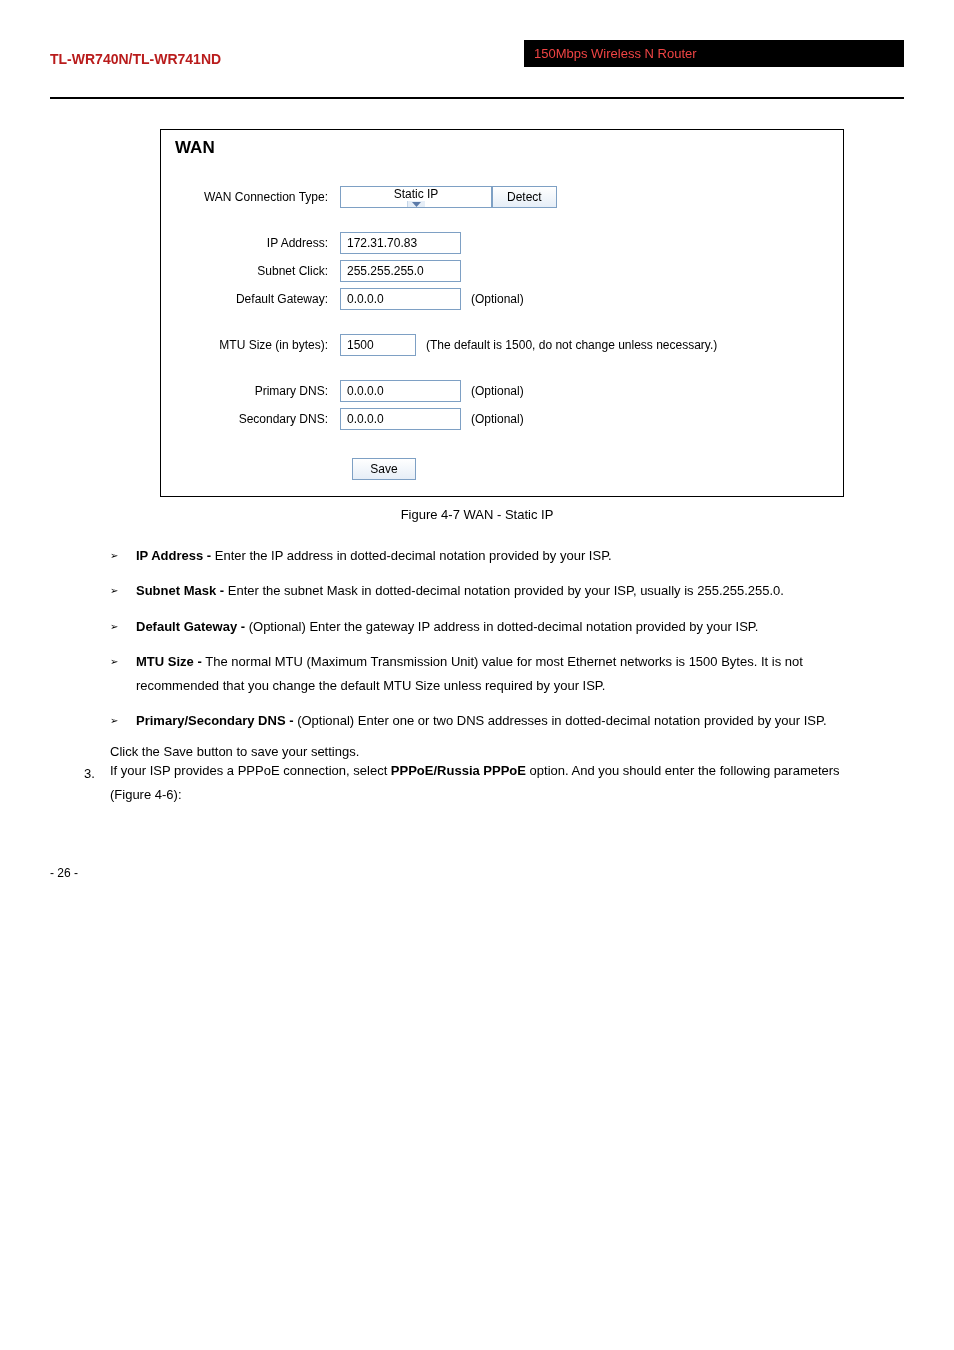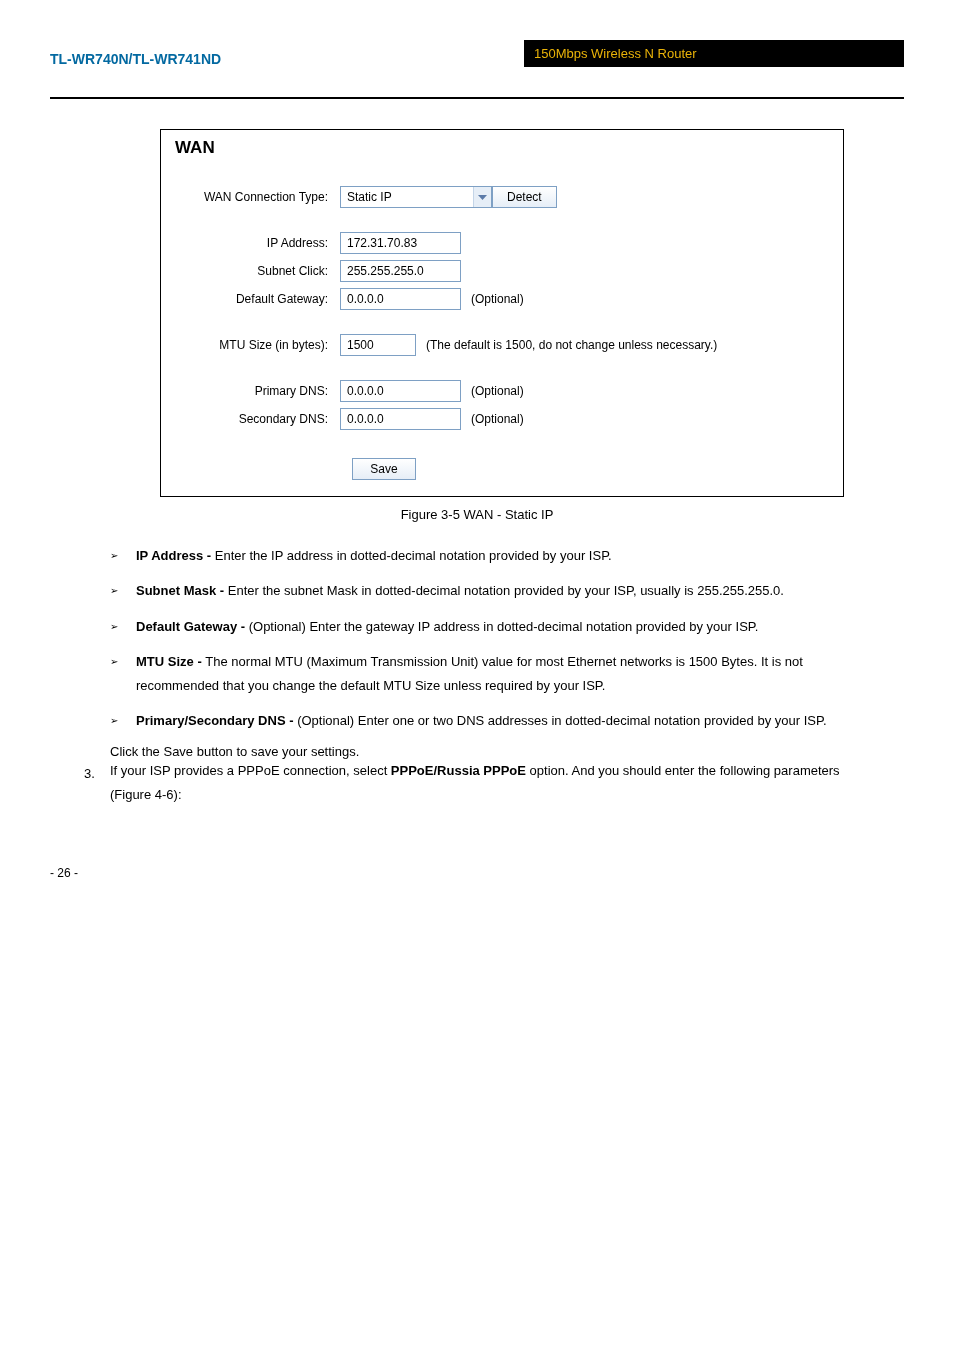--- a/index.html
+++ b/index.html
@@ -16,27 +16,27 @@
   }
   .header-bar {
     display: flex;
     align-items: flex-end;
     margin-bottom: 30px;
   }
   .header-left {
     flex: 1;
     font-size: 14px;
     font-weight: bold;
-    color: #0369a1;
+    color: #b91c1c;
     padding-right: 10px;
   }
   .header-right {
     width: 380px;
     background: #000;
-    color: #eab308;
+    color: #ef4444;
     font-size: 13px;
     padding: 6px 10px;
   }
   .hr {
     border-top: 2px solid #000;
     margin-top: 2px;
     margin-bottom: 30px;
   }
   .figure-box {
     border: 1px solid #000;
@@ -64,20 +64,21 @@
     font-size: 12px;
     padding-right: 12px;
   }
   .fselect {
     border: 1px solid #7ea0c4;
     height: 22px;
     width: 152px;
     display: flex;
     align-items: center;
     background: #fff;
+    flex-direction: column;
   }
   .fselect .sel-text {
     flex: 1;
     padding: 0 6px;
     font-size: 12px;
   }
   .fselect .sel-arrow {
     width: 18px;
     height: 100%;
     background: #e6eef7;
@@ -198,21 +199,21 @@
       <div class="flabel">Secondary DNS:</div>
       <input class="finput w1" value="0.0.0.0" style="">
       <span class="opt-note">(Optional)</span>
     </div>
 
     <div class="save-row">
       <div class="fbtn" style="margin-left:0;">Save</div>
     </div>
   </div>
 
-  <div class="figure-cap">Figure 3-5 WAN - Static IP</div>
+  <div class="figure-cap">Figure 4-7 WAN - Static IP</div>
 
   <div class="bullets">
     <div class="bl">
       <div class="marker">➢</div>
       <div class="body"><span class="term">IP Address - </span><span>Enter the IP address in dotted-decimal notation provided by your ISP.</span></div>
     </div>
     <div class="bl">
       <div class="marker">➢</div>
       <div class="body"><span class="term">Subnet Mask - </span><span>Enter the subnet Mask in dotted-decimal notation provided by your ISP, usually is 255.255.255.0.</span></div>
     </div>

